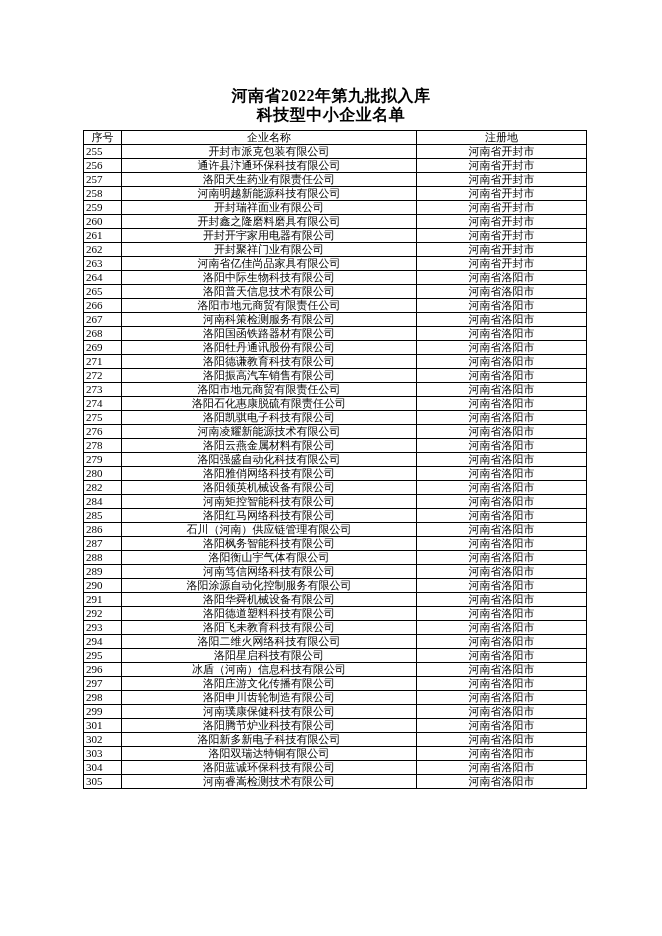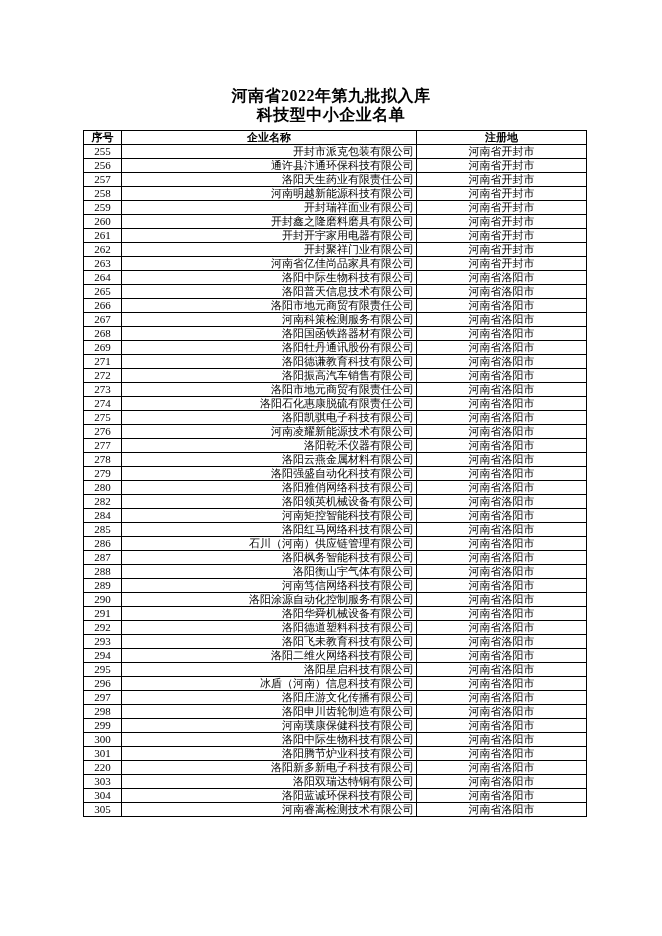--- a/index.html
+++ b/index.html
@@ -36,30 +36,30 @@
   table.company-table td {
     border: 1px solid #000000;
     font-size: 11px;
     height: 14px;
     line-height: 13px;
     padding: 0 2px;
     overflow: hidden;
     white-space: nowrap;
   }
   table.company-table th {
-    font-weight: bold;
+    font-weight: normal;
     text-align: center;
     font-family: "Liberation Sans", "DejaVu Sans", sans-serif;
     font-size: 11px;
   }
   col.col-seq  { width: 38px; }
   col.col-name { width: 295px; }
   col.col-loc  { width: 170px; }
-  td.seq { text-align: center; }
-  td.name { text-align: right; padding-left: 4px; }
+  td.seq { }
+  td.name { text-align: center; padding-left: 4px; }
   td.loc { text-align: center; }
 </style>
 </head>
 <body>
 
 <div class="page">
 
   <div class="title-block">
     <div class="title-line">河南省2022年第九批拟入库</div>
     <div class="title-line">科技型中小企业名单</div>
@@ -199,25 +199,20 @@
     <td class="name">洛阳凯骐电子科技有限公司</td>
     <td class="loc">河南省洛阳市</td>
   </tr>
 
   <tr>
     <td class="seq">276</td>
     <td class="name">河南凌耀新能源技术有限公司</td>
     <td class="loc">河南省洛阳市</td>
   </tr>
 
-  <tr>
-    <td class="seq">277</td>
-    <td class="name">洛阳乾禾仪器有限公司</td>
-    <td class="loc">河南省洛阳市</td>
-  </tr>
 
   <tr>
     <td class="seq">278</td>
     <td class="name">洛阳云燕金属材料有限公司</td>
     <td class="loc">河南省洛阳市</td>
   </tr>
 
   <tr>
     <td class="seq">279</td>
     <td class="name">洛阳强盛自动化科技有限公司</td>
@@ -327,34 +322,29 @@
     <td class="name">洛阳申川齿轮制造有限公司</td>
     <td class="loc">河南省洛阳市</td>
   </tr>
 
   <tr>
     <td class="seq">299</td>
     <td class="name">河南璞康保健科技有限公司</td>
     <td class="loc">河南省洛阳市</td>
   </tr>
 
-  <tr>
-    <td class="seq">300</td>
-    <td class="name">洛阳中际生物科技有限公司</td>
-    <td class="loc">河南省洛阳市</td>
-  </tr>
 
   <tr>
     <td class="seq">301</td>
     <td class="name">洛阳腾节炉业科技有限公司</td>
     <td class="loc">河南省洛阳市</td>
   </tr>
 
   <tr>
-    <td class="seq">220</td>
+    <td class="seq">302</td>
     <td class="name">洛阳新多新电子科技有限公司</td>
     <td class="loc">河南省洛阳市</td>
   </tr>
 
   <tr>
     <td class="seq">303</td>
     <td class="name">洛阳双瑞达特铜有限公司</td>
     <td class="loc">河南省洛阳市</td>
   </tr>
 

